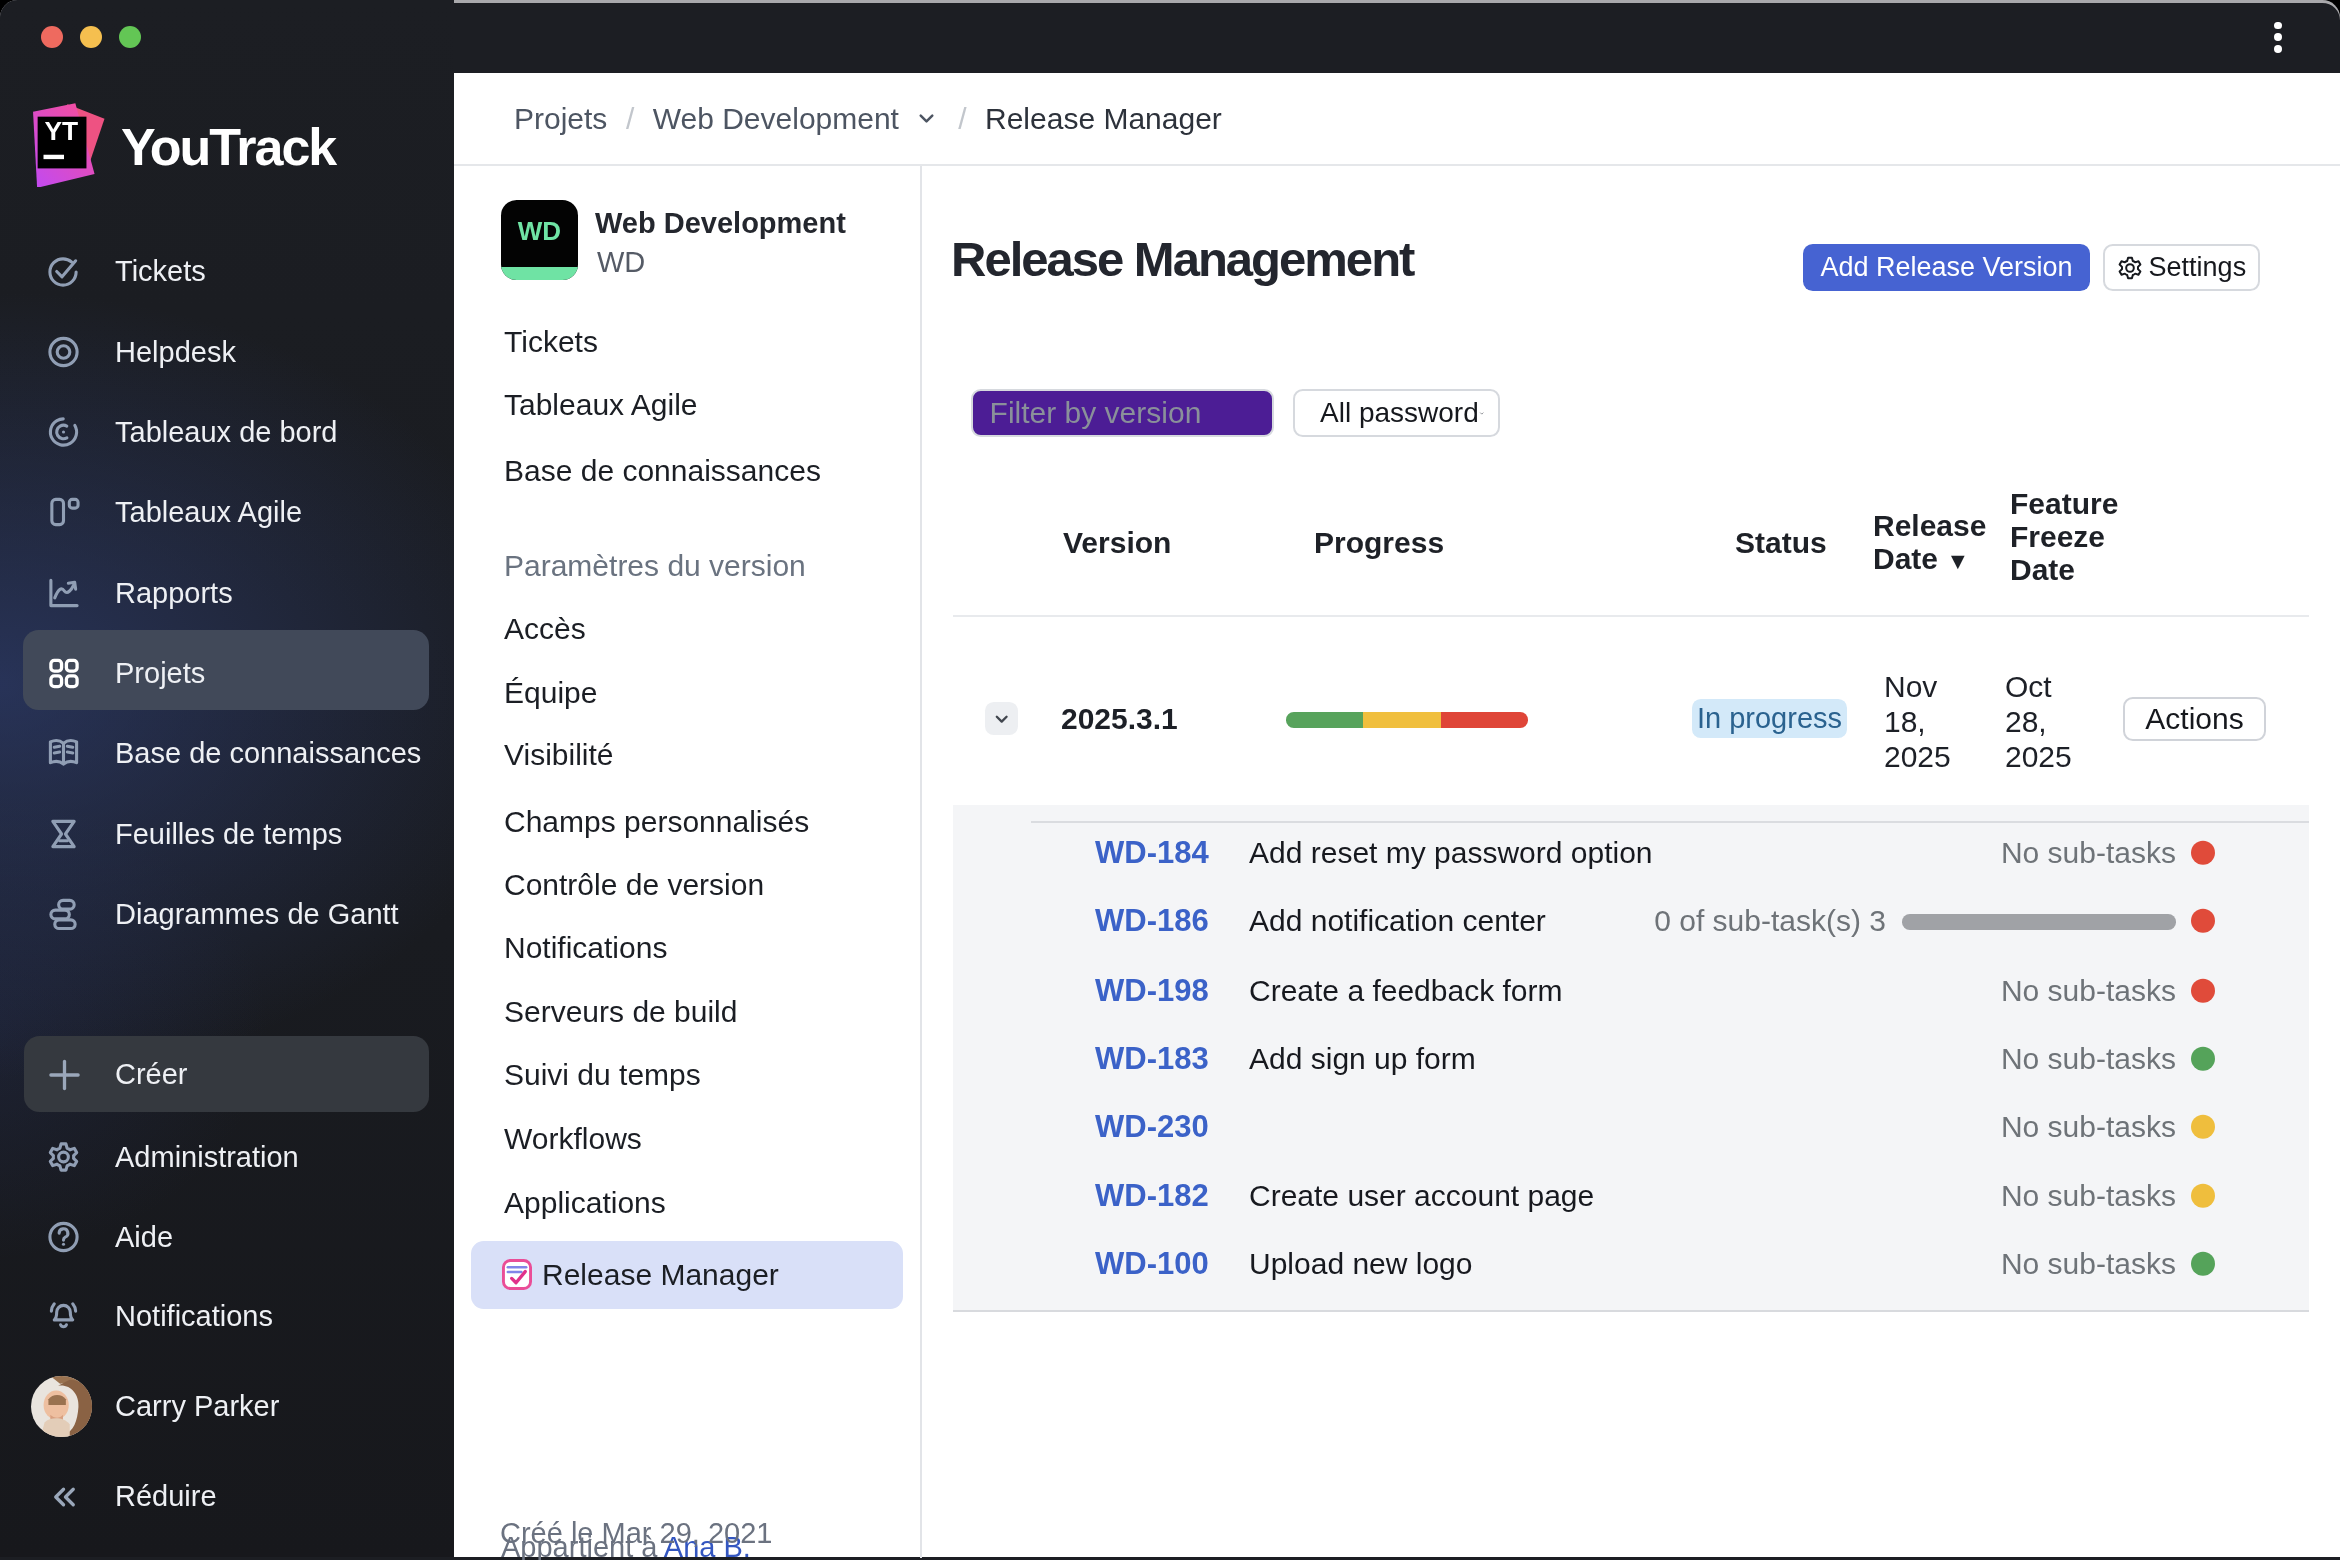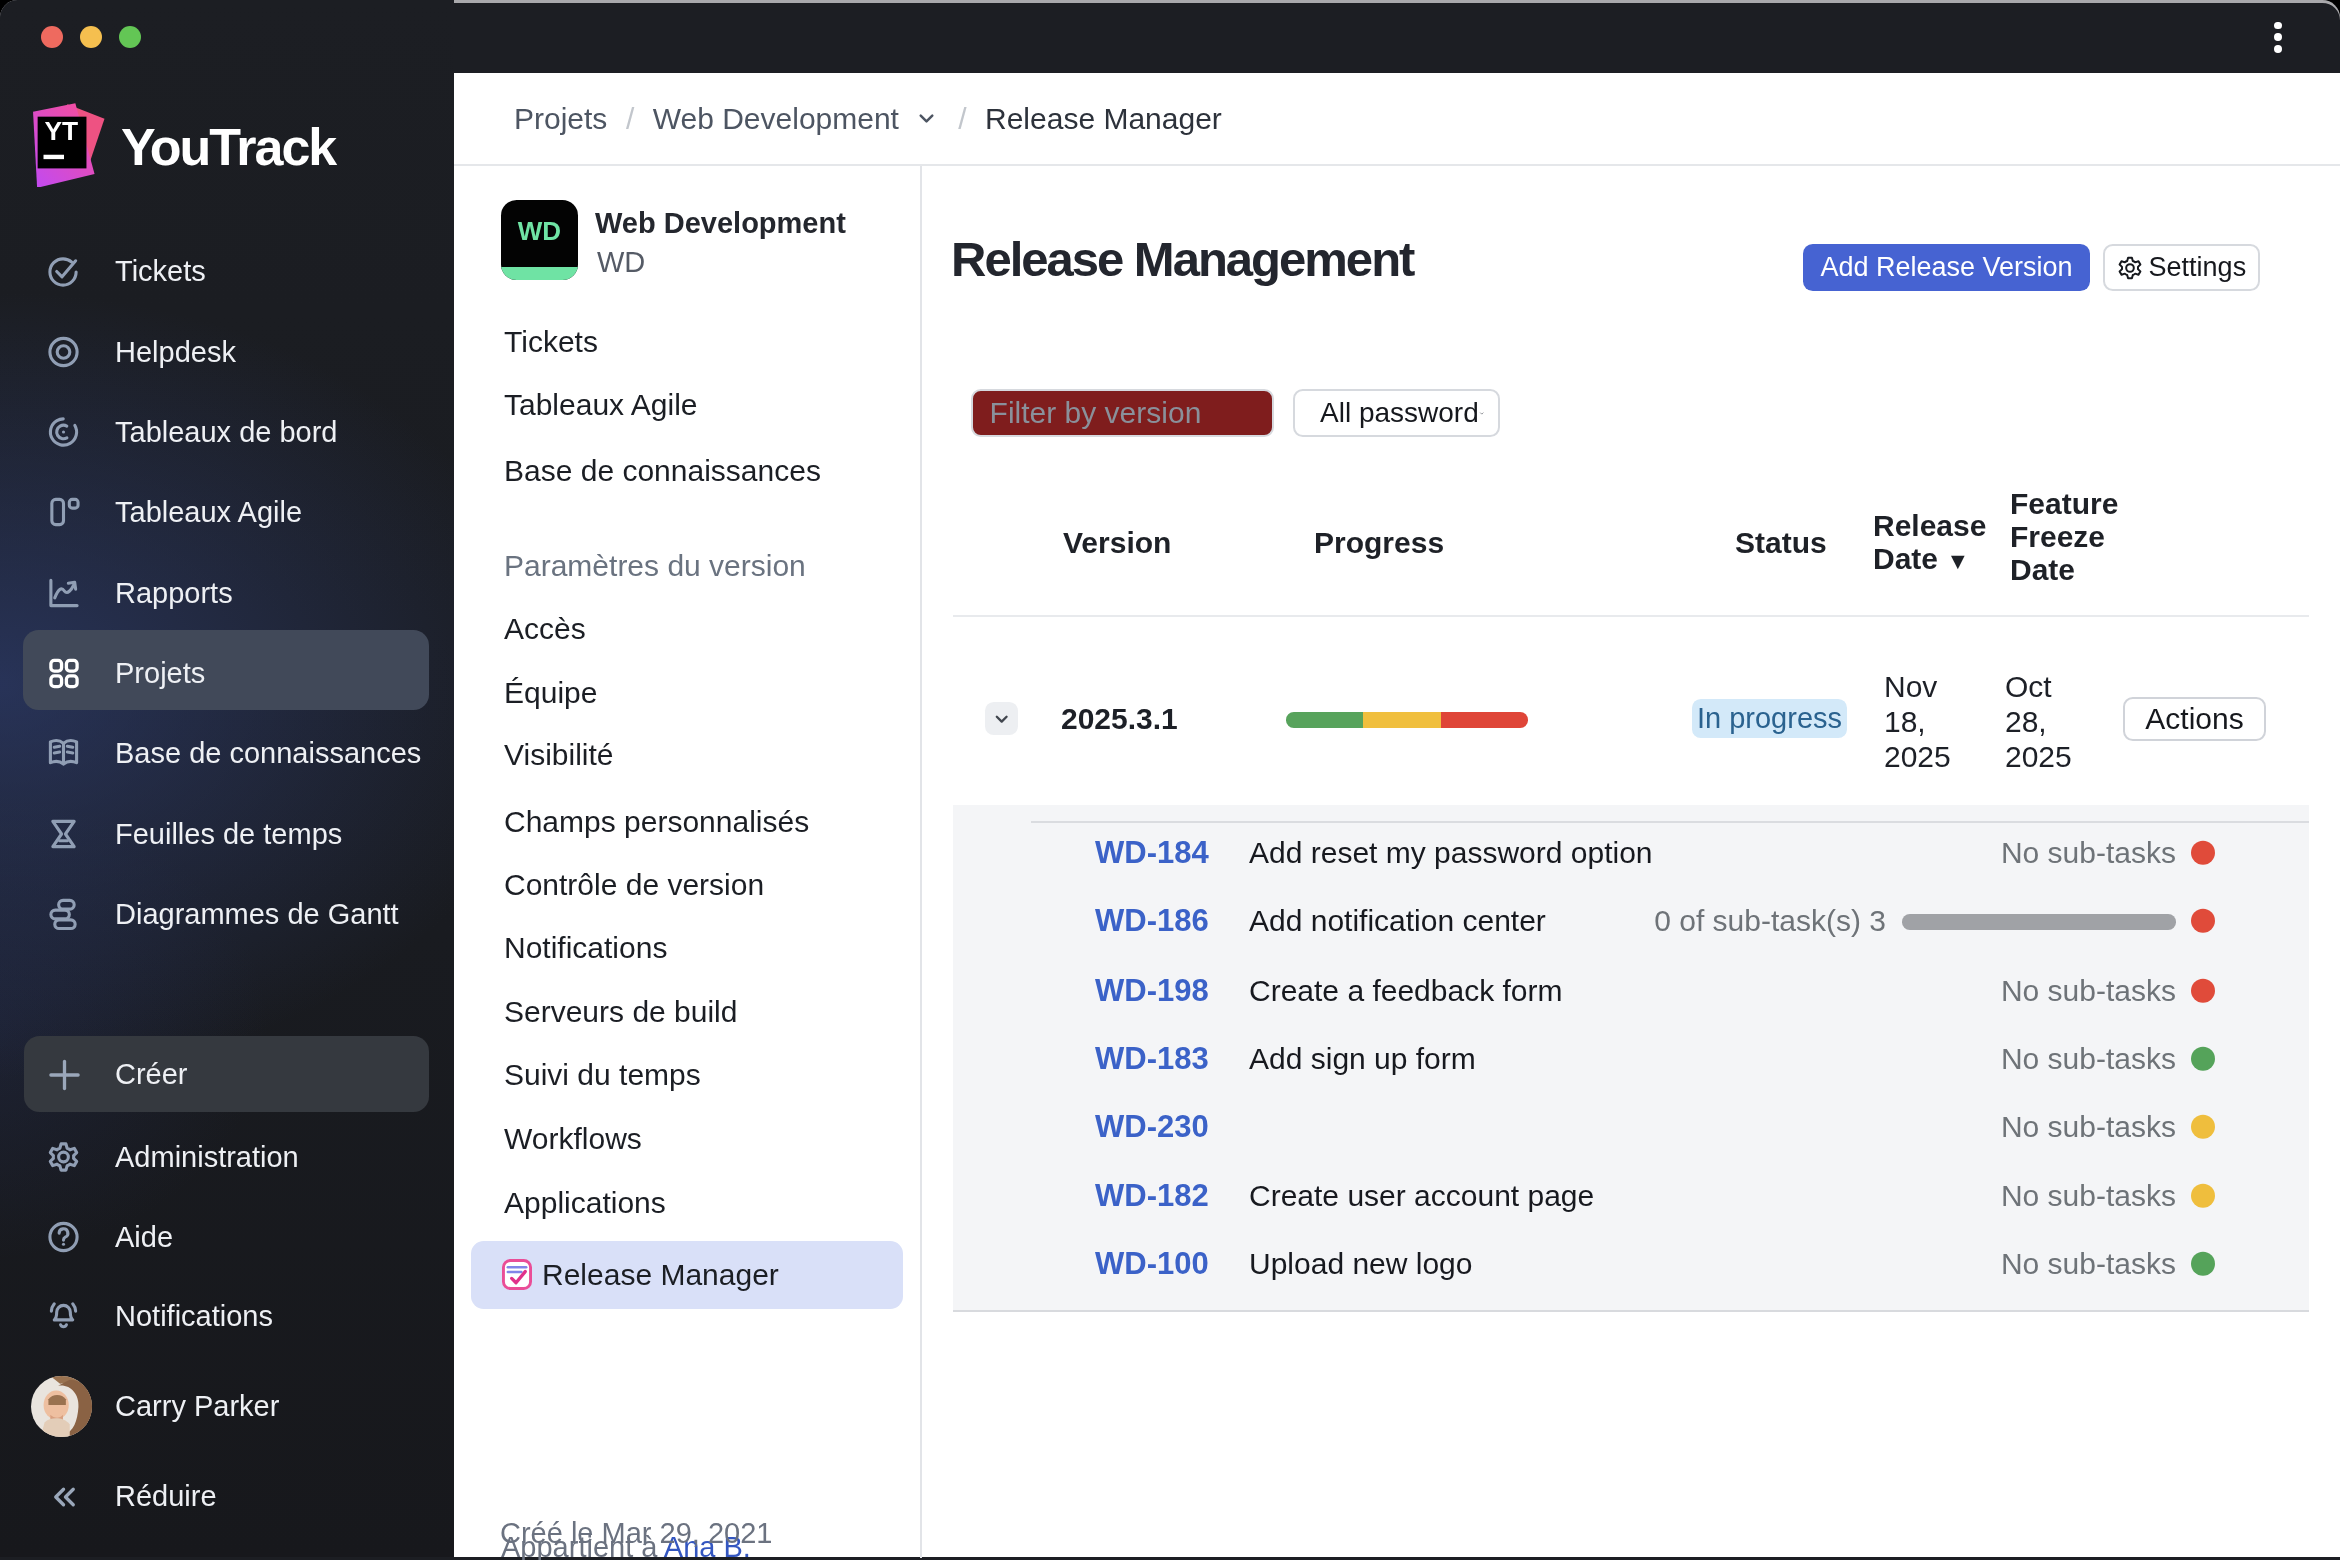--- a/index.html
+++ b/index.html
@@ -39,21 +39,21 @@
 .ctr { transform:translateY(-50%); white-space:nowrap; }
 .h1 { position:absolute; left:497px; top:158px; font-size:49px; font-weight:700;
   color:#23262e; letter-spacing:-2px; white-space:nowrap; }
 .btn-blue { position:absolute; left:1349px; top:171px; width:287px; height:47px;
   background:#4663d2; border-radius:9.8px; color:#fff; font-size:27px; white-space:nowrap;
   display:flex; align-items:center; justify-content:center; }
 .btn-settings { position:absolute; left:1649px; top:171px; height:47px;
   border:2px solid #d6d9de; border-radius:9.8px; background:#fff; padding:0 11.7px;
   display:flex; align-items:center; gap:5.9px; font-size:27px; color:#16181d; }
 .finput { position:absolute; left:517px; top:316px; width:303px; height:48px;
-  border:2px solid #d6d9de; border-radius:9.8px; background:#7f1d1d;
+  border:2px solid #d6d9de; border-radius:9.8px; background:#4c1d95;
   display:flex; align-items:center; padding-left:16.6px; font-size:30px; color:#8a909a; }
 .fselect { position:absolute; left:839px; top:316px; width:207px; height:48px;
   border:2px solid #d6d9de; border-radius:9.8px; background:#fff;
   display:flex; align-items:center; justify-content:space-between;
   padding:0 13.7px 0 25px; font-size:28px; color:#16181d; white-space:nowrap; }
 .th { position:absolute; font-size:30px; font-weight:700; color:#1e2127; line-height:33px; }
 .cell { position:absolute; font-size:30px; color:#1d2027; white-space:nowrap; }
 .panel { position:absolute; left:499px; top:732px; width:1356px; height:507px;
   background:#f4f5f7; border-bottom:2px solid #d8dade; }
 .idlink { position:absolute; left:641px; transform:translateY(-50%);

